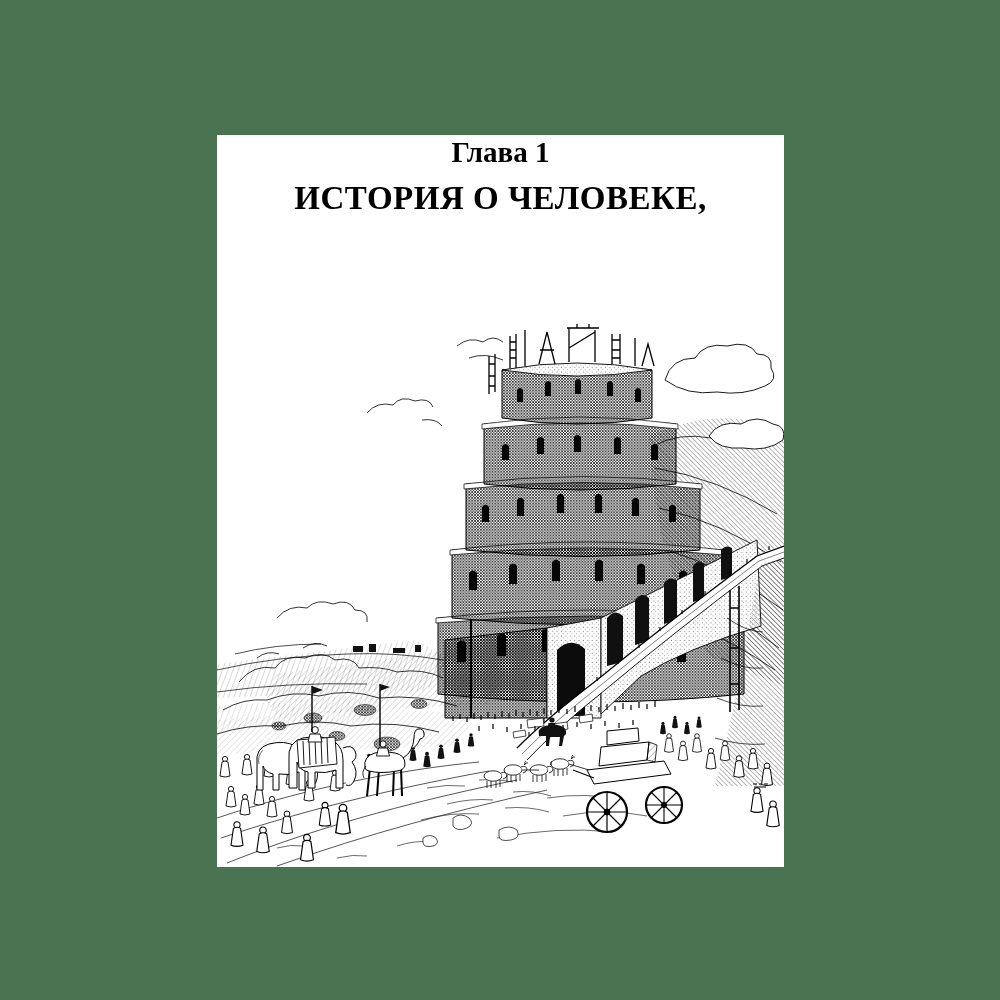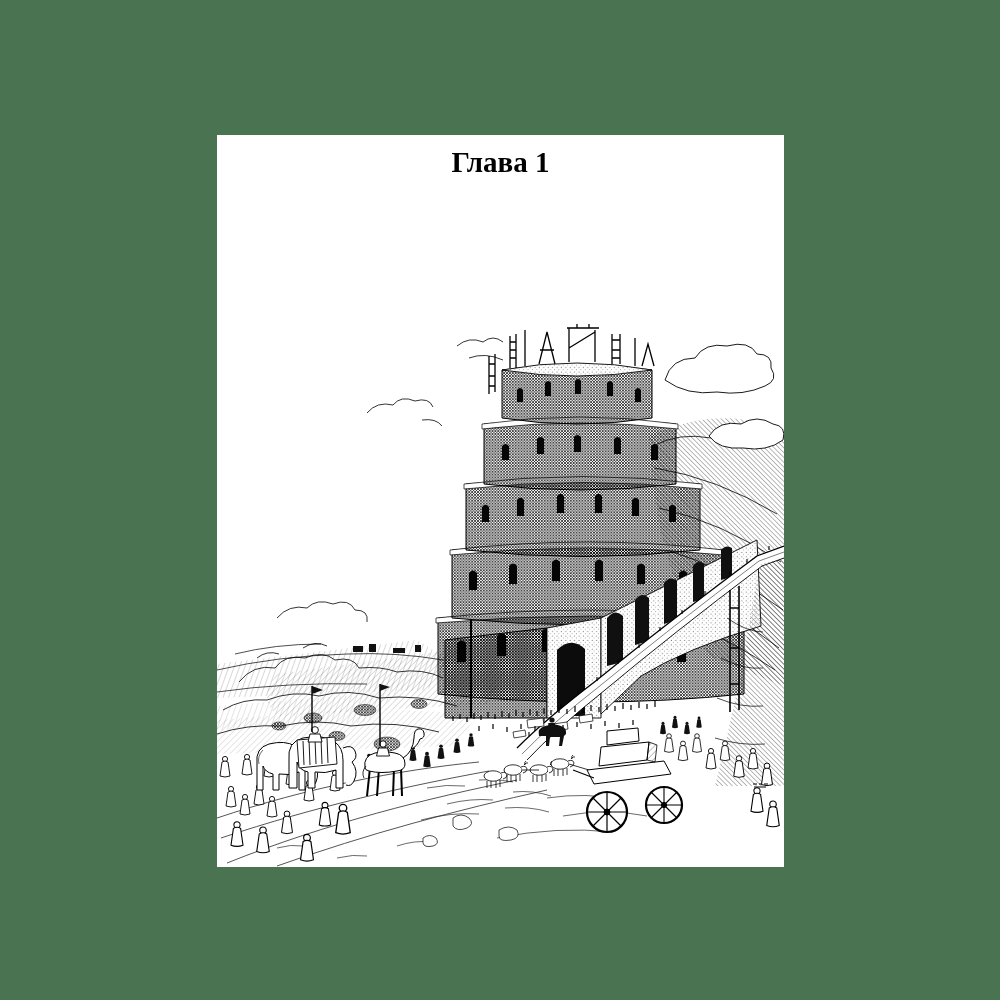--- a/index.html
+++ b/index.html
@@ -1,30 +1,31 @@
 <!DOCTYPE html>
 <html style="--outer_background: #4a7351; --paper: #ffffff; --ink: #000000;"><head>
 <meta charset="utf-8">
 <style>
   html,body{margin:0;padding:0;}
   body{font-family:"Liberation Serif",serif;}
   .screen{position:relative;width:1000px;height:1000px;background:var(--outer_background,#4a7351);overflow:hidden;}
   .page{position:absolute;left:217px;top:135px;width:567px;height:732px;background:var(--paper,#fff);color:var(--ink,#000);}
-  .chapter{margin:0;padding-top:11px;text-align:center;font-weight:700;font-size:29px;line-height:33px;font-family:"Liberation Serif",serif;}
+  .chapter{margin:0;padding-top:1px;text-align:center;font-weight:700;font-size:29px;line-height:33px;font-family:"Liberation Serif",serif;}
   .title{margin:9px 0 0 0;text-align:center;font-weight:700;font-size:33px;line-height:40px;letter-spacing:.5px;font-family:"Liberation Serif",serif;}
   .illustration{position:absolute;left:0;top:183px;width:567px;height:549px;display:block;}
 </style>
 </head>
 <body>
 
 <div class="screen">
   <div class="page">
 
     <h2 class="chapter">Глава 1</h2>
     <h1 class="title">
+      <span style="display:block">ИСТОРИЯ О ЧЕЛОВЕКЕ,</span>
     </h1>
 
     <svg class="illustration" viewBox="0 0 567 549" xmlns="http://www.w3.org/2000/svg">
       <defs>
         <pattern id="p-xh" width="2.9" height="2.9" patternUnits="userSpaceOnUse">
           <path d="M0 2.9L2.9 0M0 0L2.9 2.9" stroke="#000" stroke-width="0.7"></path>
         </pattern>
         <pattern id="p-ht" width="4.4" height="4.4" patternUnits="userSpaceOnUse" patternTransform="rotate(45)">
           <line x1="0" y1="0" x2="0" y2="4.4" stroke="#1a1a1a" stroke-width="0.55"></line>
         </pattern>

